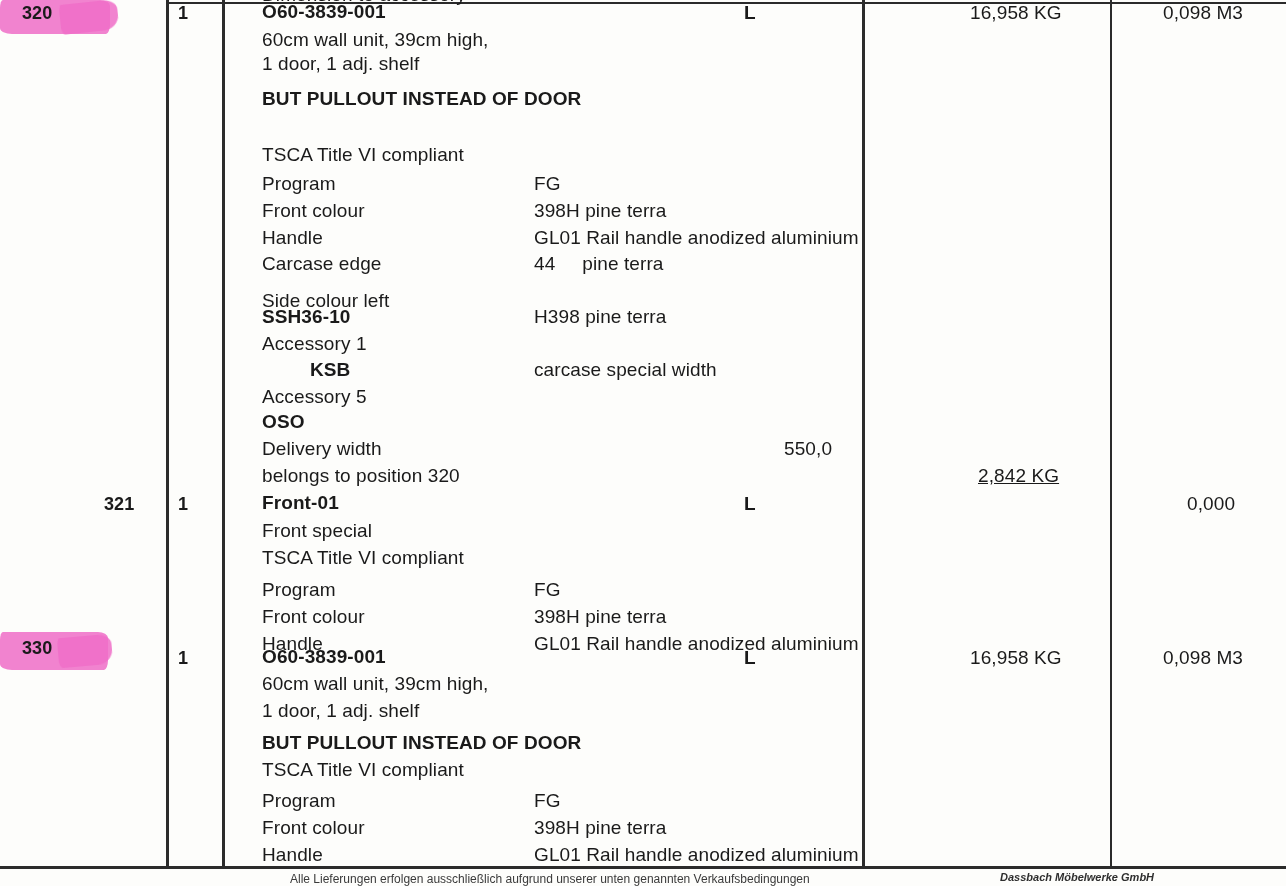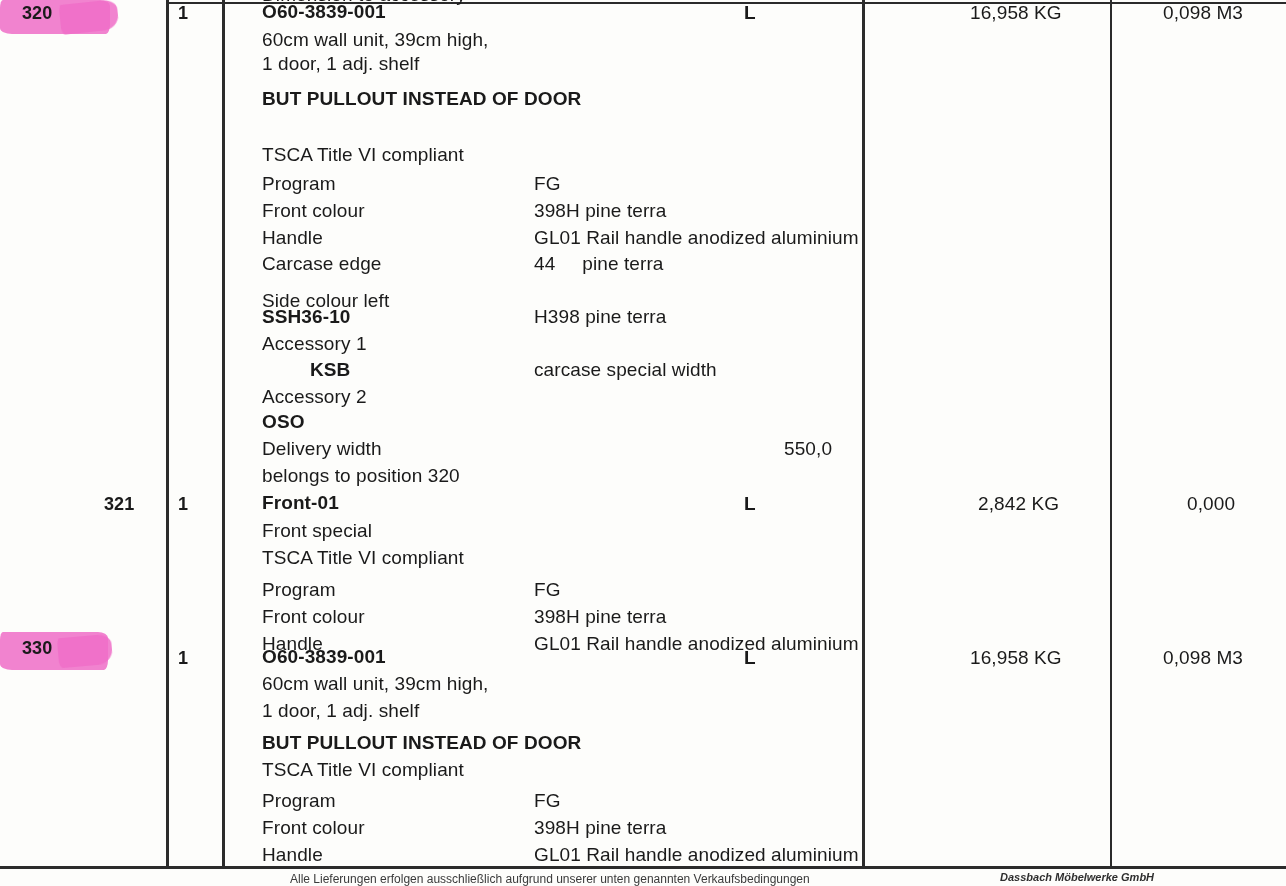--- a/index.html
+++ b/index.html
@@ -123,34 +123,34 @@
   <div class="t" style="left:262px; top:282px;margin-top:9px;">Side colour left</div>
 
   <div class="t b" style="left:262px; top:307px;">SSH36-10</div>
   <div class="t" style="left:534px; top:307px;">H398 pine terra</div>
 
   <div class="t" style="left:262px; top:334px;">Accessory 1</div>
 
   <div class="t b" style="left:262px; top:360px;margin-left:48px;">KSB</div>
   <div class="t" style="left:534px; top:360px;text-align:right;">carcase special width</div>
 
-  <div class="t" style="left:262px; top:387px;">Accessory 2</div>
+  <div class="t" style="left:262px; top:387px;">Accessory 5</div>
 
   <div class="t b" style="left:262px; top:412px;">OSO</div>
 
   <div class="t" style="left:262px; top:439px;">Delivery width</div>
   <div class="t num" style="left:784px; top:439px;">550,0</div>
 
   <div class="t" style="left:262px; top:466px;">belongs to position 320</div>
 
   <div class="t pos" style="left:104px; top:494px;">321</div>
   <div class="t qty" style="left:178px; top:494px;">1</div>
   <div class="t b" style="left:262px; top:493px;">Front-01</div>
   <div class="t b" style="left:744px; top:494px;">L</div>
-  <div class="t num" style="left:978px; top:494px;">2,842 KG</div>
+  <div class="t num" style="left:978px; top:466px;text-decoration:underline;">2,842 KG</div>
   <div class="t num" style="left:1187px; top:494px;">0,000</div>
 
   <div class="t" style="left:262px; top:521px;">Front special</div>
   <div class="t" style="left:262px; top:548px;">TSCA Title VI compliant</div>
 
   <div class="t" style="left:262px; top:580px;">Program</div>
   <div class="t" style="left:534px; top:580px;">FG</div>
 
   <div class="t" style="left:262px; top:607px;">Front colour</div>
   <div class="t" style="left:534px; top:607px;">398H pine terra</div>

